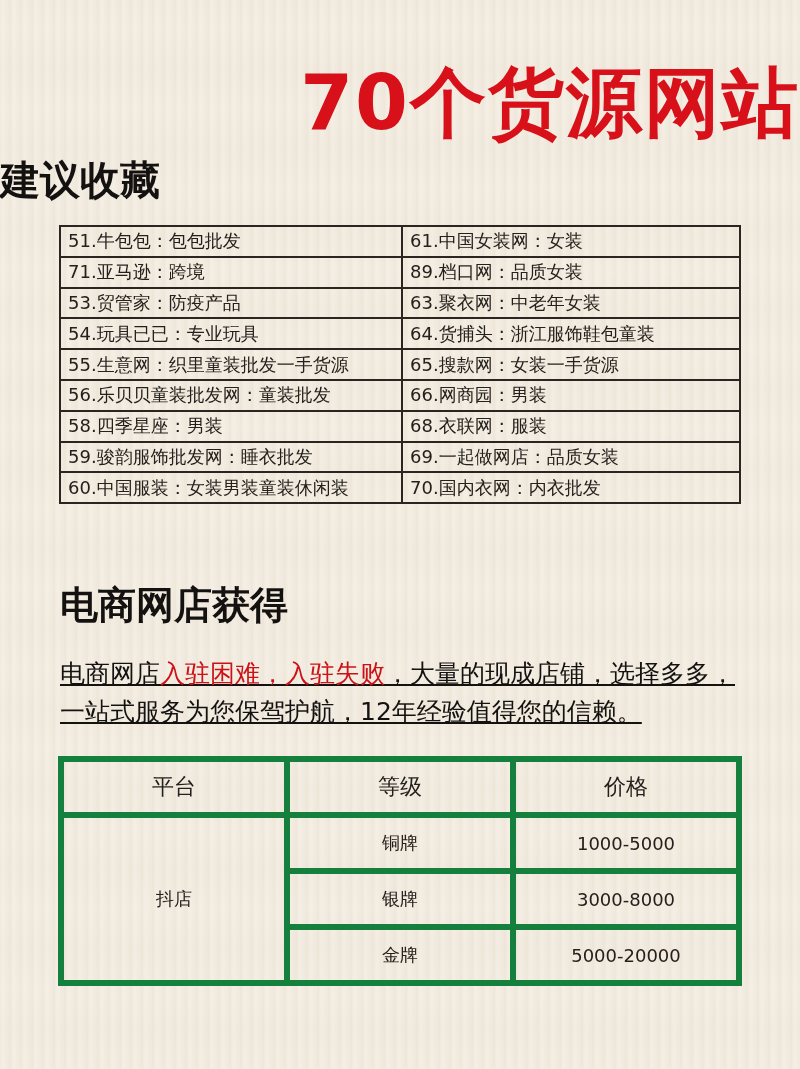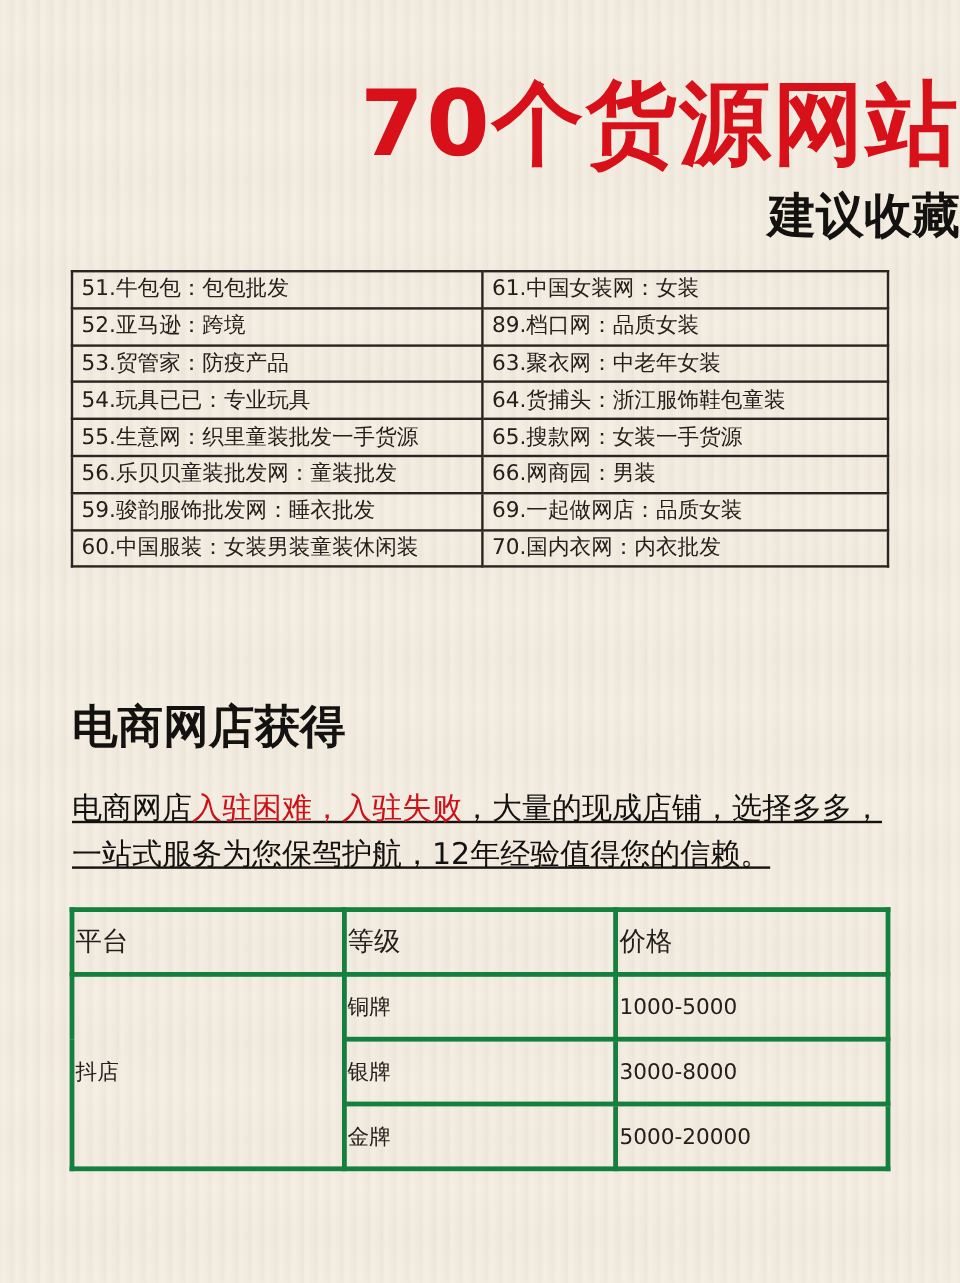--- a/index.html
+++ b/index.html
@@ -29,21 +29,21 @@
     font-size: 76px;
     line-height: 90px;
     color: #d7101a;
     letter-spacing: 2px;
   }
   .subtitle {
     position: absolute;
     left: 0;
     width: 800px;
     top: 154px;
-    text-align: right;
+    text-align: left;
     font-family: "DejaVu Sans", sans-serif;
     font-weight: bold;
     font-size: 40px;
     line-height: 52px;
     color: #141210;
   }
   .site-table {
     position: absolute;
     left: 59px;
     top: 225px;
@@ -85,22 +85,22 @@
   .desc .red { color: #cc1218; }
   .price-table {
     position: absolute;
     left: 58px;
     top: 756px;
     width: 684px;
     border-collapse: collapse;
     table-layout: fixed;
   }
   .price-table th, .price-table td {
-    border: 4px solid #15803d;
-    text-align: left;
+    border: 6px solid #15803d;
+    text-align: center;
     color: #24201c;
   }
   .price-table th {
     height: 48px;
     font-size: 22px;
     font-weight: normal;
   }
   .price-table td {
     height: 48px;
     font-size: 18px;
@@ -112,38 +112,42 @@
 <div class="title">70个货源网站</div>
 <div class="subtitle">建议收藏</div>
 
 <table class="site-table">
   <tbody>
     <tr>
       <td class="left">51.牛包包：包包批发</td>
       <td>61.中国女装网：女装</td>
     </tr>
     <tr>
-      <td class="left">52.亚马逊：跨境</td>
+      <td class="left">71.亚马逊：跨境</td>
       <td>89.档口网：品质女装</td>
     </tr>
     <tr>
       <td class="left">53.贸管家：防疫产品</td>
       <td>63.聚衣网：中老年女装</td>
     </tr>
     <tr>
       <td class="left">54.玩具已已：专业玩具</td>
       <td>64.货捕头：浙江服饰鞋包童装</td>
     </tr>
     <tr>
       <td class="left">55.生意网：织里童装批发一手货源</td>
       <td>65.搜款网：女装一手货源</td>
     </tr>
     <tr>
       <td class="left">56.乐贝贝童装批发网：童装批发</td>
       <td>66.网商园：男装</td>
+    </tr>
+    <tr>
+      <td class="left">58.四季星座：男装</td>
+      <td>68.衣联网：服装</td>
     </tr>
     <tr>
       <td class="left">59.骏韵服饰批发网：睡衣批发</td>
       <td>69.一起做网店：品质女装</td>
     </tr>
     <tr>
       <td class="left">60.中国服装：女装男装童装休闲装</td>
       <td>70.国内衣网：内衣批发</td>
     </tr>
   </tbody>

